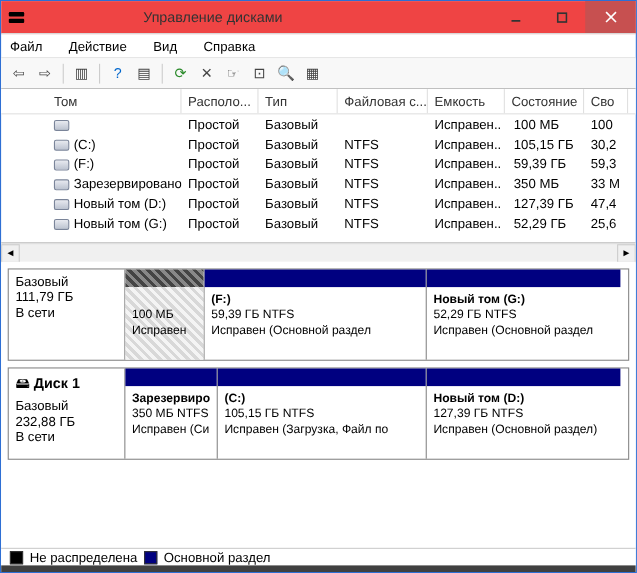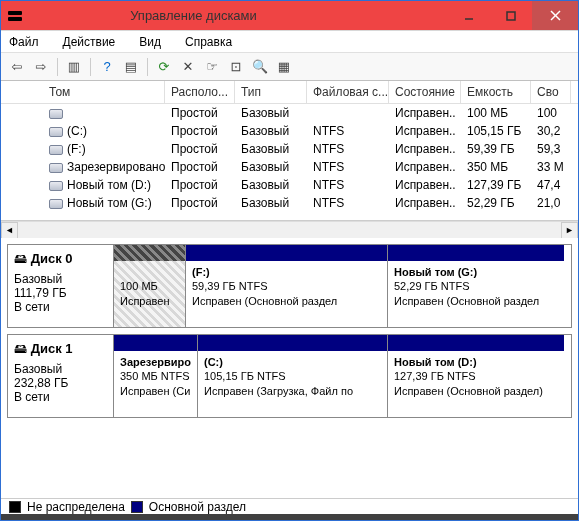--- a/index.html
+++ b/index.html
@@ -97,22 +97,22 @@
   <div class="tbtn">▦</div>
 </div>
 
 <div class="content">
   <div class="grid">
     <div class="ghead">
       <div class="gh c0">Том</div>
       <div class="gh c1">Располо...</div>
       <div class="gh c2">Тип</div>
       <div class="gh c3">Файловая с...</div>
+      <div class="gh c5">Емкость</div>
       <div class="gh c4">Состояние</div>
-      <div class="gh c5">Емкость</div>
       <div class="gh c6">Сво</div>
     </div>
     <div id="gridbody">
         <div class="grow">
           <div class="gc c0"><span class="volicon"></span></div>
           <div class="gc c1">Простой</div>
           <div class="gc c2">Базовый</div>
           <div class="gc c3"></div>
           <div class="gc c4">Исправен..</div>
           <div class="gc c5">100 МБ</div>
@@ -154,34 +154,33 @@
           <div class="gc c5">127,39 ГБ</div>
           <div class="gc c6">47,4</div>
         </div>
         <div class="grow">
           <div class="gc c0"><span class="volicon"></span>Новый том (G:)</div>
           <div class="gc c1">Простой</div>
           <div class="gc c2">Базовый</div>
           <div class="gc c3">NTFS</div>
           <div class="gc c4">Исправен..</div>
           <div class="gc c5">52,29 ГБ</div>
-          <div class="gc c6">21,0</div>
+          <div class="gc c6">25,6</div>
         </div>
       </div>
   </div>
   <div class="hscroll">
     <div class="arrow">◄</div>
     <div class="track"></div>
     <div class="arrow">►</div>
   </div>
 
   <div class="disks" id="diskspane">
       <div class="diskrow">
         <div class="diskinfo">
-          <div class="dicon">🖴 <b>Диск 0</b></div>
           <div>Базовый</div>
           <div>111,79 ГБ</div>
           <div>В сети</div>
         </div>
         <div class="parts">
           <div class="part hatched" style="width: 72px;">
             <div class="phdr"></div>
             <div class="pbody"><b></b><br>100 МБ<br>Исправен</div>
           </div>
           <div class="part" style="width: 202px;">

